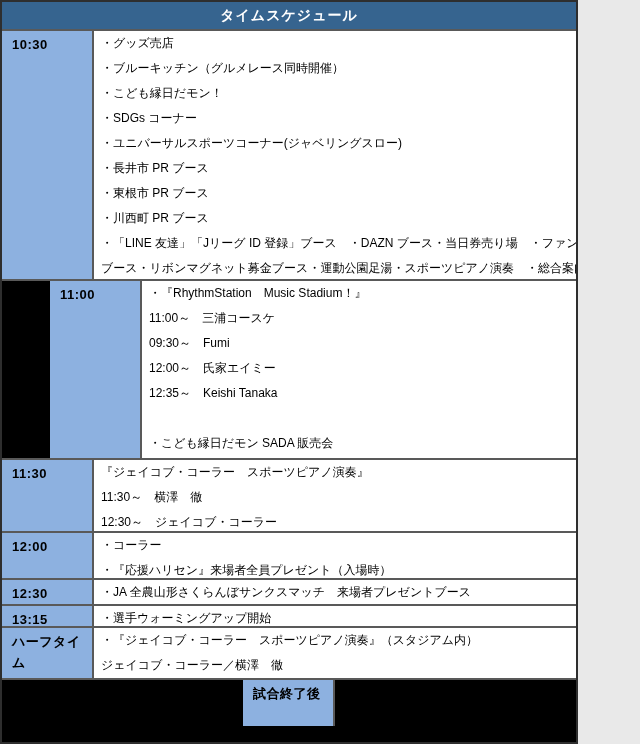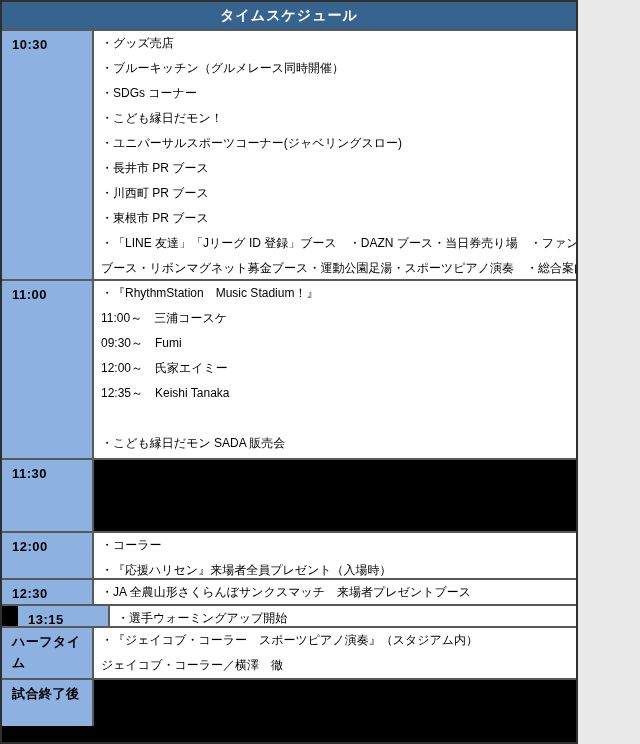--- a/index.html
+++ b/index.html
@@ -45,66 +45,71 @@
     overflow: hidden;
   }
   .line {
     line-height: 25px;
     min-height: 25px;
     font-size: 12px;
     white-space: nowrap;
   }
   
   .h250 { height: 250px; justify-content: space-between; }
-  .h179 { height: 179px; }
+  .h179 { height: 179px; padding-left: 48px; }
   .h73  { height: 73px; }
   .h47  { height: 47px; }
   .h26  { height: 26px; }
-  .h22  { height: 22px; padding-left: 16px; }
+  .h22  { height: 22px; }
   .h52  { height: 52px; justify-content: center; }
-  .h48  { height: 48px; }
+  .h48  { height: 48px; justify-content: center; }
 </style>
 </head>
 <body>
 
 <div class="sheet">
 
   <div class="title-bar">タイムスケジュール</div>
 
   <div class="row h250">
     <div class="time-cell">10:30</div>
     <div class="content-cell">
       <div class="line">・グッズ売店</div>
       <div class="line">・ブルーキッチン（グルメレース同時開催）</div>
+      <div class="line">・こども縁日だモン！</div>
       <div class="line">・SDGs コーナー</div>
-      <div class="line">・こども縁日だモン！</div>
       <div class="line">・ユニバーサルスポーツコーナー(ジャベリングスロー)</div>
       <div class="line">・長井市 PR ブース</div>
+      <div class="line">・東根市 PR ブース</div>
       <div class="line">・川西町 PR ブース</div>
-      <div class="line">・東根市 PR ブース</div>
       <div class="line">・「LINE 友達」「Jリーグ ID 登録」ブース　・DAZN ブース・当日券売り場　・ファンクラブ</div>
       <div class="line">ブース・リボンマグネット募金ブース・運動公園足湯・スポーツピアノ演奏　・総合案内</div>
     </div>
   </div>
 
   <div class="row h179">
     <div class="time-cell">11:00</div>
     <div class="content-cell">
       <div class="line">・『RhythmStation　Music Stadium！』</div>
       <div class="line">11:00～　三浦コースケ</div>
       <div class="line">09:30～　Fumi</div>
       <div class="line">12:00～　氏家エイミー</div>
       <div class="line">12:35～　Keishi Tanaka</div>
       <div class="line"></div>
       <div class="line">・こども縁日だモン SADA 販売会</div>
     </div>
   </div>
 
   <div class="row h73">
     <div class="time-cell">11:30</div>
+    <div class="content-cell">
+      <div class="line">『ジェイコブ・コーラー　スポーツピアノ演奏』</div>
+      <div class="line">11:30～　横澤　徹</div>
+      <div class="line">12:30～　ジェイコブ・コーラー</div>
+    </div>
   </div>
 
   <div class="row h47">
     <div class="time-cell">12:00</div>
     <div class="content-cell">
       <div class="line">・コーラー</div>
       <div class="line">・『応援ハリセン』来場者全員プレゼント（入場時）</div>
     </div>
   </div>
 

